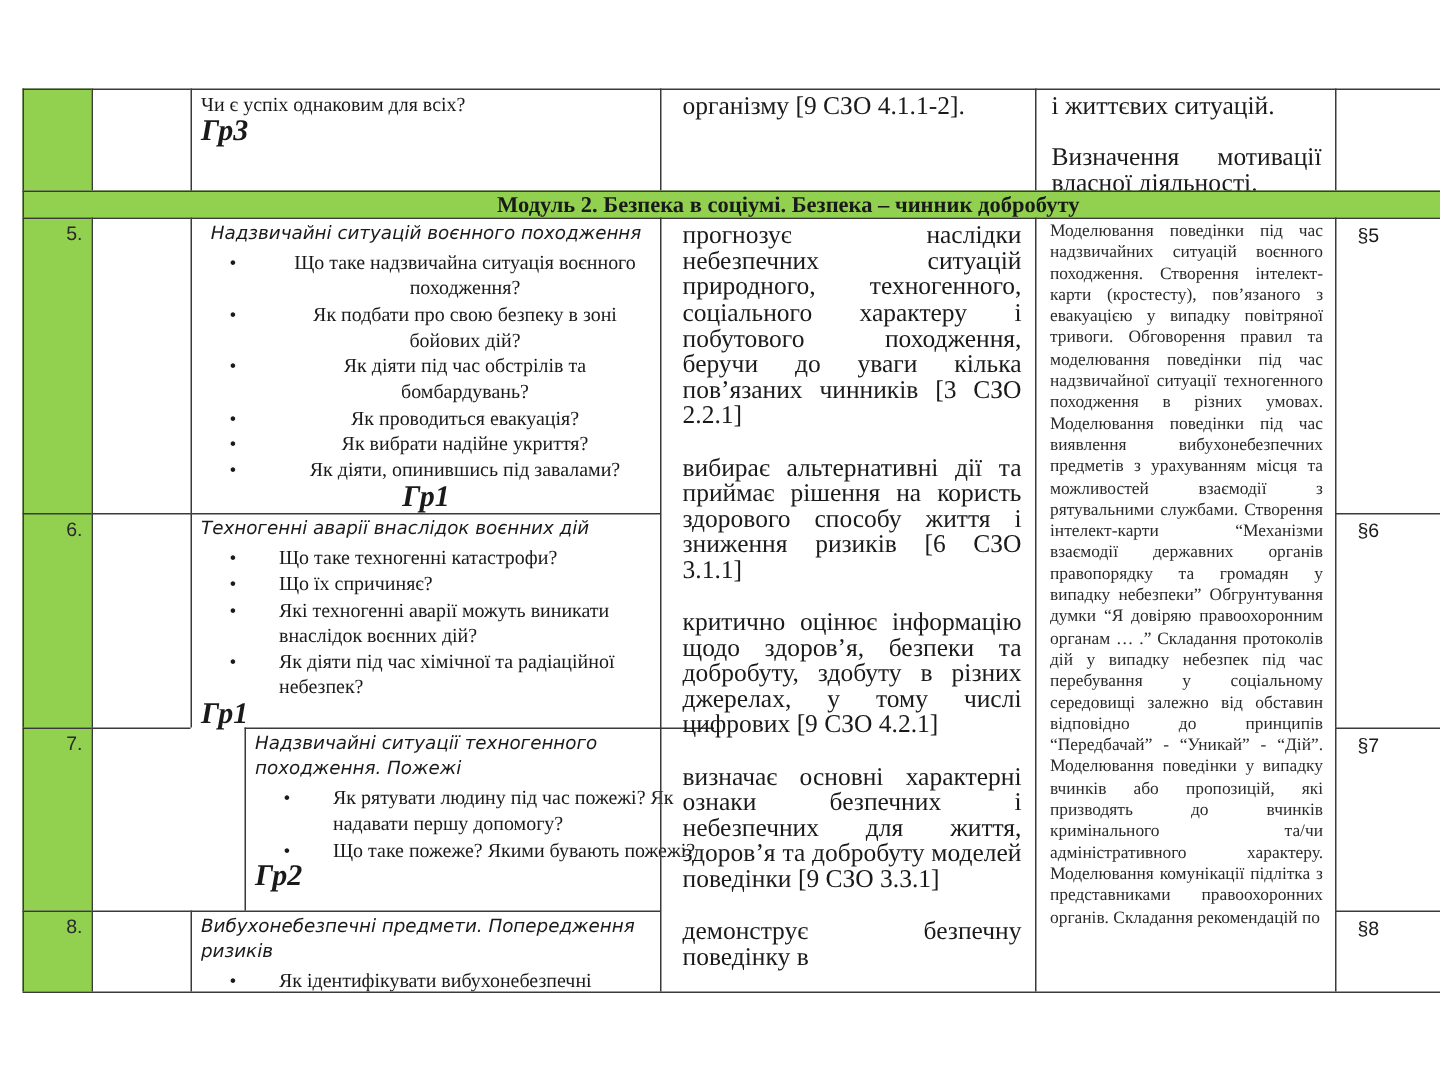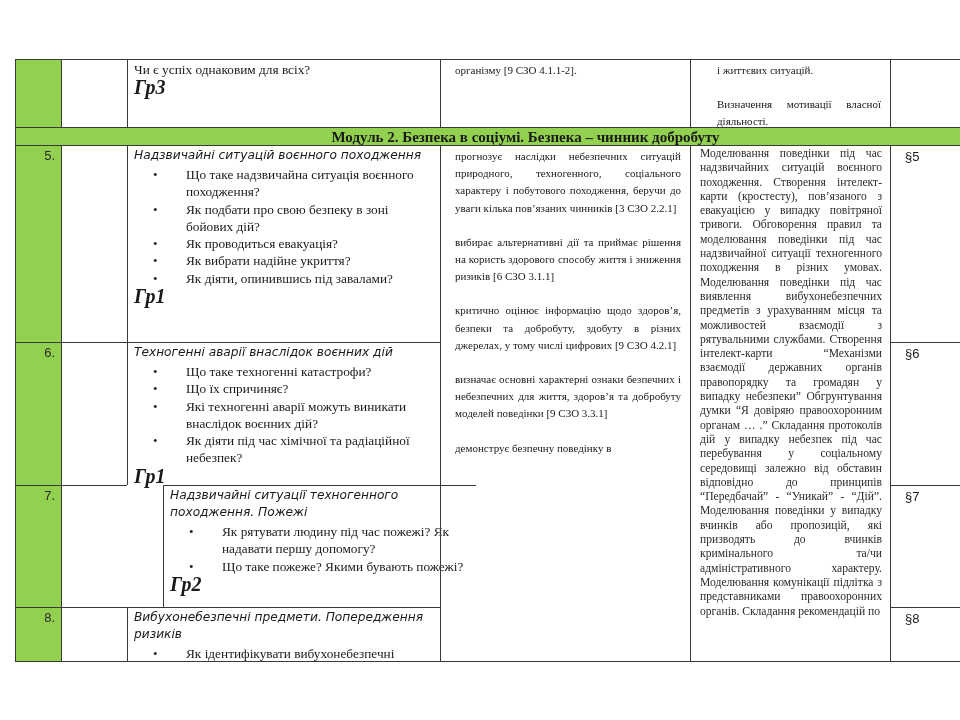--- a/index.html
+++ b/index.html
@@ -10,21 +10,21 @@
           border-top:1.3px solid #3a3a3a; }
   .green { background:#92d050; }
   .num { font-family:"Liberation Sans", sans-serif; font-size:13px; text-align:right;
          padding:2px 6px 0 0; color:#2a2a2a; }
   .topic { padding:1px 6px 0 6px; font-size:13.3px; line-height:17px; }
   .topic .title { font-family:"DejaVu Sans", sans-serif; font-style:italic; font-size:12.2px; line-height:17px; }
   .topic ul { margin:2px 0 0 0; padding:0 0 0 52px; list-style:none; }
   .topic li { position:relative; font-size:13.3px; line-height:17.3px; }
   .topic li::before { content:"\2022"; position:absolute; left:-33px; top:0; font-size:13px; }
   .grp { font-weight:bold; font-style:italic; font-size:20px; line-height:17px; margin-top:1px; }
-  .outc { padding:2px 9px 0 14px; font-size:11px; line-height:17.2px; text-align:justify; }
+  .outc { padding:2px 9px 0 14px; font-size:17px; line-height:17.2px; text-align:justify; }
   .outc p { margin:0 0 17px 0; }
   .act { padding:1px 8px 0 9px; font-size:11.6px; line-height:14.3px; text-align:justify;
          color:#2a2a2a; }
   .par { font-family:"Liberation Sans", sans-serif; font-size:13px; padding:3px 0 0 14px; }
   .module { font-weight:bold; font-size:15px; text-align:center; line-height:18px; padding-left:60px; }
   .bottomline { position:absolute; left:15px; top:661px; width:945px; height:0; border-top:1.3px solid #3a3a3a; }
 </style>
 </head>
 <body>
 
@@ -32,38 +32,39 @@
 
   <div class="cell green" style="left:0;top:0;width:46px;height:68px;"></div>
   <div class="cell" style="left:46px;top:0;width:66px;height:68px;"></div>
   <div class="cell topic" style="left:112px;top:0;width:313px;height:80px;">
     <div>Чи є успіх однаковим для всіх?</div>
     <div class="grp">Гр3</div>
   </div>
   <div class="cell outc" style="left:425px;top:0;width:250px;height:68px;">
     <div>організму [9 СЗО 4.1.1-2].</div>
   </div>
-  <div class="cell outc" style="left:675px;top:0;width:200px;height:68px;padding-left:26px;">
+  <div class="cell outc" style="left:675px;top:0;width:200px;height:68px;padding-left:10px;">
     <div>і життєвих ситуацій.</div>
     <div style="height:17px;"></div>
     <div>Визначення мотивації власної діяльності.</div>
   </div>
   <div class="cell" style="left:875px;top:0;width:85px;height:68px;"></div>
 
   <div class="cell green module" style="left:0;top:68px;width:960px;height:18px;">
     <span>Модуль  2. Безпека в соціумі. Безпека – чинник добробуту</span>
   </div>
 
   <div class="cell green num" style="left:0;top:86px;width:46px;height:197px;">5.</div>
   <div class="cell" style="left:46px;top:86px;width:66px;height:197px;"></div>
-  <div class="cell topic" style="left:112px;top:86px;width:313px;height:197px;">
+  <div class="cell topic" style="left:112px;top:86px;width:313px;height:197px;text-align:center;">
     <div class="title">Надзвичайні ситуацій воєнного походження</div>
     <ul>
       <li>Що таке надзвичайна ситуація воєнного походження?</li>
       <li>Як подбати про свою безпеку в зоні бойових дій?</li>
+      <li>Як діяти під час обстрілів та бомбардувань?</li>
       <li>Як проводиться евакуація?</li>
       <li>Як вибрати надійне укриття?</li>
       <li>Як діяти, опинившись під завалами?</li>
     </ul>
     <div class="grp">Гр1</div>
   </div>
 
   <div class="cell green num" style="left:0;top:283px;width:46px;height:143px;">6.</div>
   <div class="cell" style="left:46px;top:283px;width:66px;height:143px;"></div>
   <div class="cell topic" style="left:112px;top:283px;width:313px;height:143px;">

